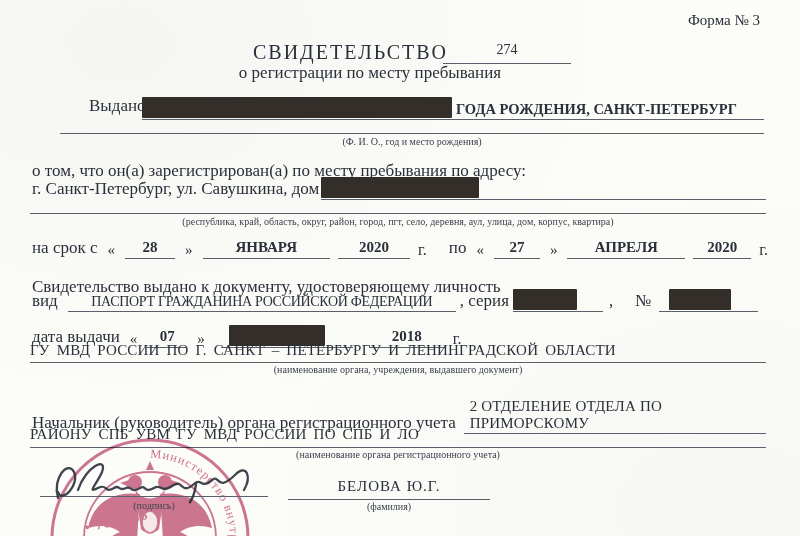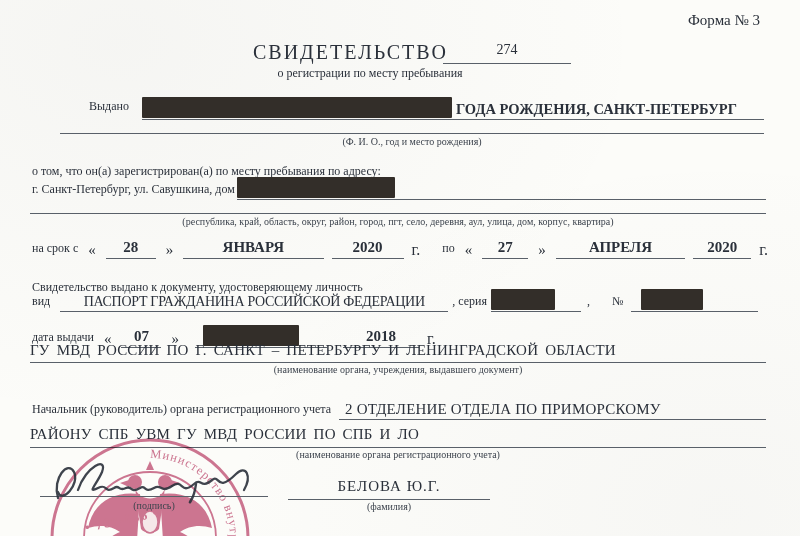--- a/index.html
+++ b/index.html
@@ -6,21 +6,21 @@
   body{
     width:800px;height:536px;position:relative;overflow:hidden;
     background:#fcfcf9;
     background-image:
       radial-gradient(ellipse at 15% 8%, rgba(80,80,90,.04), transparent 55%),
       radial-gradient(ellipse at 90% 95%, rgba(80,80,90,.03), transparent 50%);
     font-family:"Liberation Serif","DejaVu Serif",serif;
     color:#2a303a;
   }
   .abs{position:absolute;}
-  .t17{font-size:12px;line-height:22px;}
+  .t17{font-size:17px;line-height:22px;}
   .t15{font-size:15px;}
   .caps{font-size:15px;letter-spacing:.2px;}
   .cap{font-size:10px;color:#3c434d;text-align:center;line-height:12px;}
   .ul{border-bottom:1px solid #596069;}
   .row{display:flex;align-items:flex-end;}
   .cell{border-bottom:1px solid #596069;text-align:center;padding-bottom:1px;}
   .fill{font-weight:bold;font-size:15px;line-height:19px;}
   .box{background:#332e29;height:21px;border-radius:1px;}
   .q{font-size:15px;padding:0 2px;}
   .gsuf{font-size:16px;}

